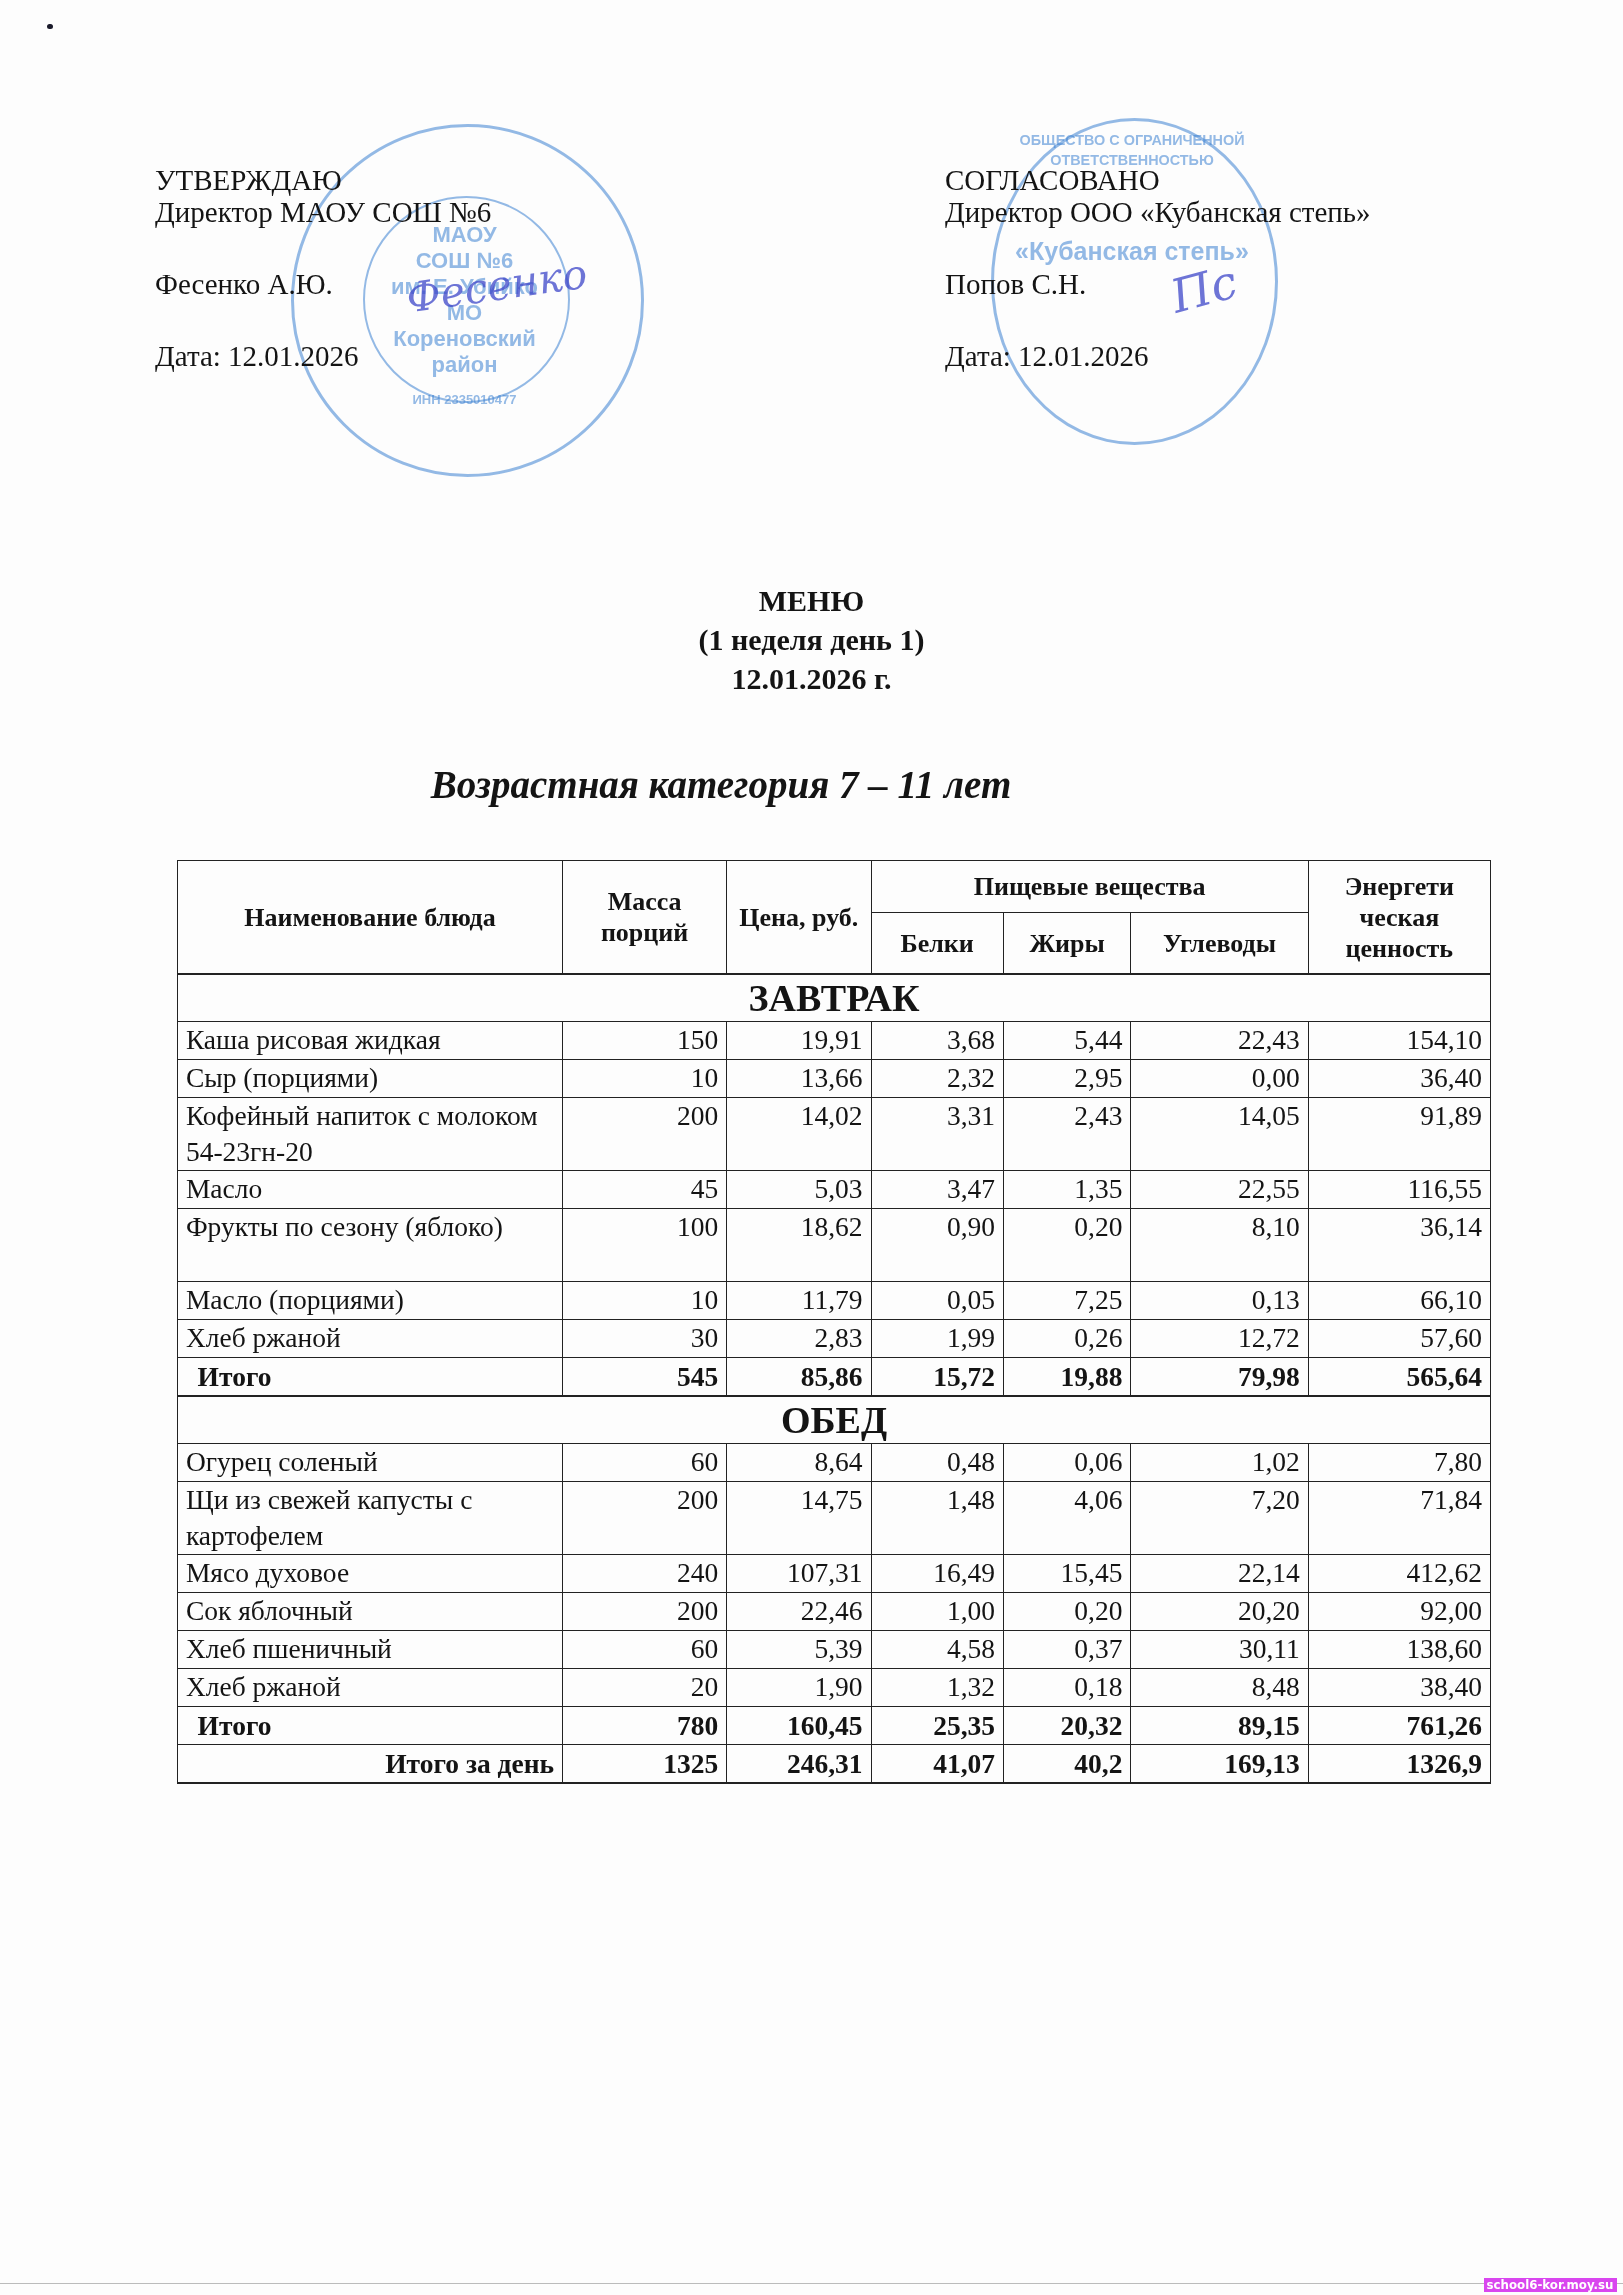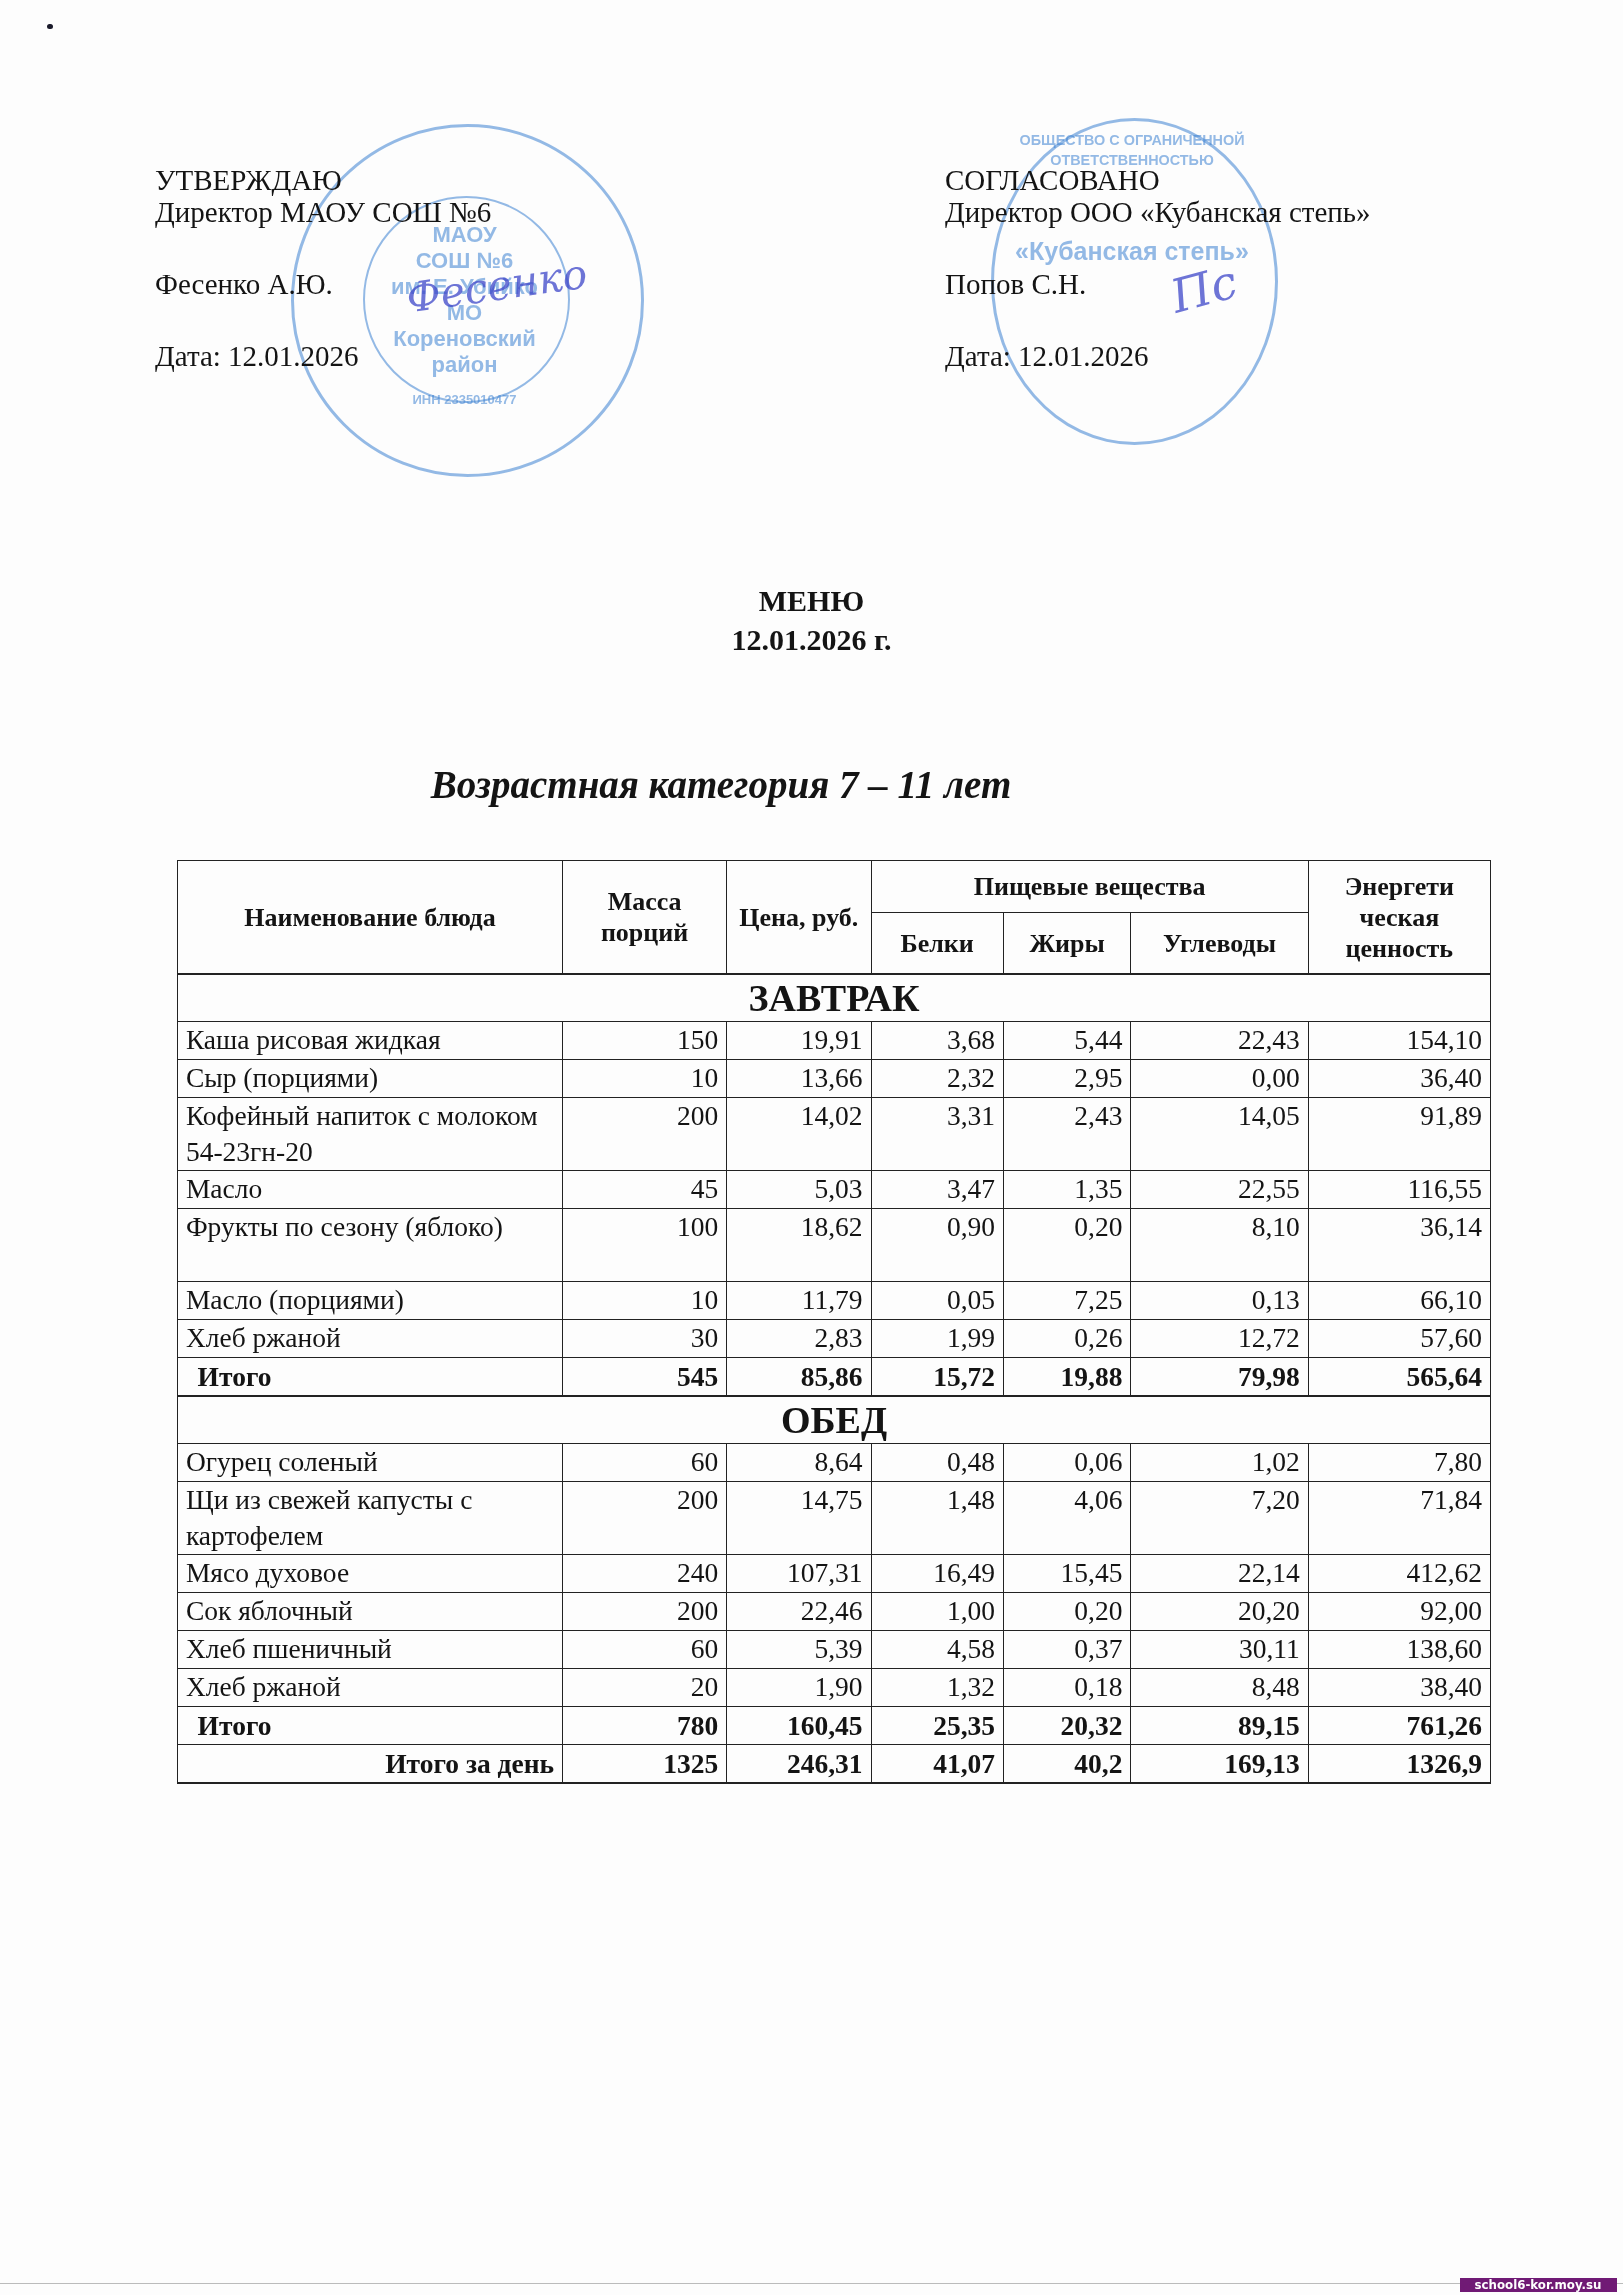--- a/index.html
+++ b/index.html
@@ -40,21 +40,21 @@
   tr.item td { height: 37px; vertical-align: top; line-height: 36px; }
   tr.item td.num { text-align: right; }
   tr.item td.name { text-align: left; }
   tr.item.tall td { height: 72px; }
   tr.total td { font-weight: bold; height: 37px; line-height: 36px; text-align: right; }
   tr.total td.name { text-align: left; padding-left: 19.6px; }
   tr.grand td.name { text-align: right; }
   tr.grand td { border-bottom-width: 2.6px; }
 
   .footer-line { position: absolute; left: 0; top: 2283px; width: 1623px; height: 1.3px; background: #bbb; }
-  .watermark { position: absolute; right: 6.5px; top: 2278px; font-family: "DejaVu Sans", sans-serif; font-weight: bold; font-size: 11.8px; color: #fff; background: #701a75; padding: 0 15px; }
+  .watermark { position: absolute; right: 6.5px; top: 2278px; font-family: "DejaVu Sans", sans-serif; font-weight: bold; font-size: 11.8px; color: #fff; background: #d946ef; padding: 0 3px; }
 </style>
 </head>
 <body>
 
 <div class="dot"></div>
 
 <div class="stamp" style="left:291px; top:124px; width:347px; height:347px;"></div>
 <div class="stamp inner" style="left:363px; top:196px; width:203px; height:203px;"></div>
 <div class="stamp-text" style="left:386px; top:222px; width:157px; font-size:22px; line-height:26px;">
   <div>МАОУ</div>
@@ -86,20 +86,21 @@
   <div class="line">Директор ООО «Кубанская степь»</div>
   <div class="gap"></div>
   <div class="line">Попов С.Н.</div>
   <div class="gap"></div>
   <div class="line">Дата: 12.01.2026</div>
 </div>
 <div class="signature" style="left:1171px; top:262px; font-size:46px; transform:rotate(-15deg);">Пс</div>
 
 <div class="title-block">
   <div>МЕНЮ</div>
+  <div>(1 неделя день 1)</div>
   <div>12.01.2026 г.</div>
 </div>
 <div class="subtitle">Возрастная категория 7 – 11 лет</div>
 
 <table class="menu">
   <thead>
     <tr class="hdr1">
       <th class="h-name" rowspan="2">Наименование блюда</th>
       <th class="h-mass" rowspan="2">Масса порций</th>
       <th class="h-price" rowspan="2">Цена, руб.</th>

